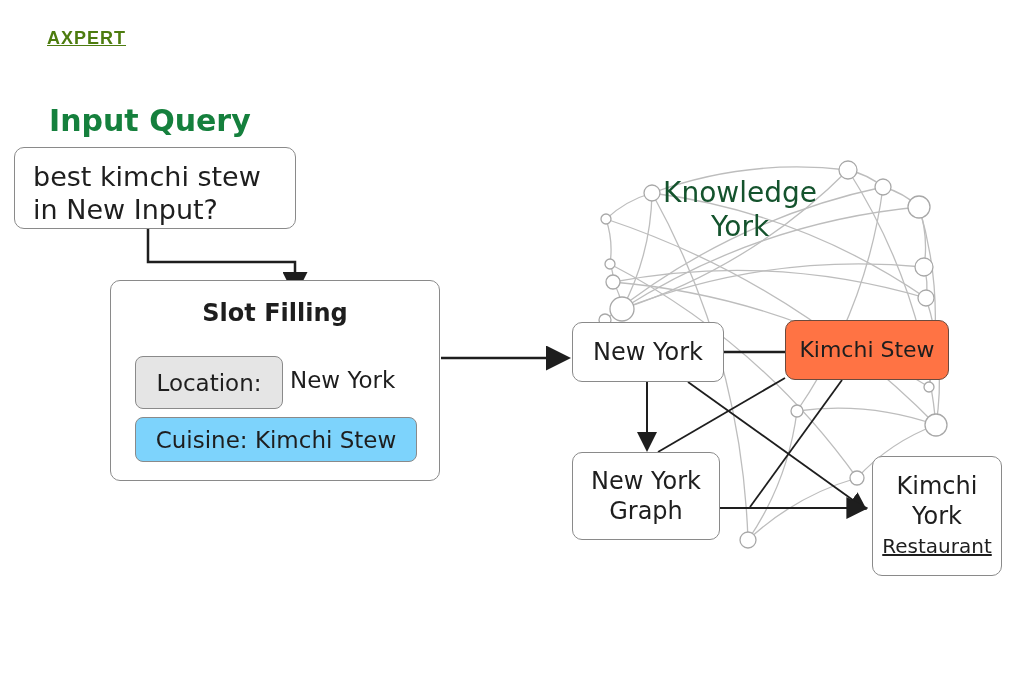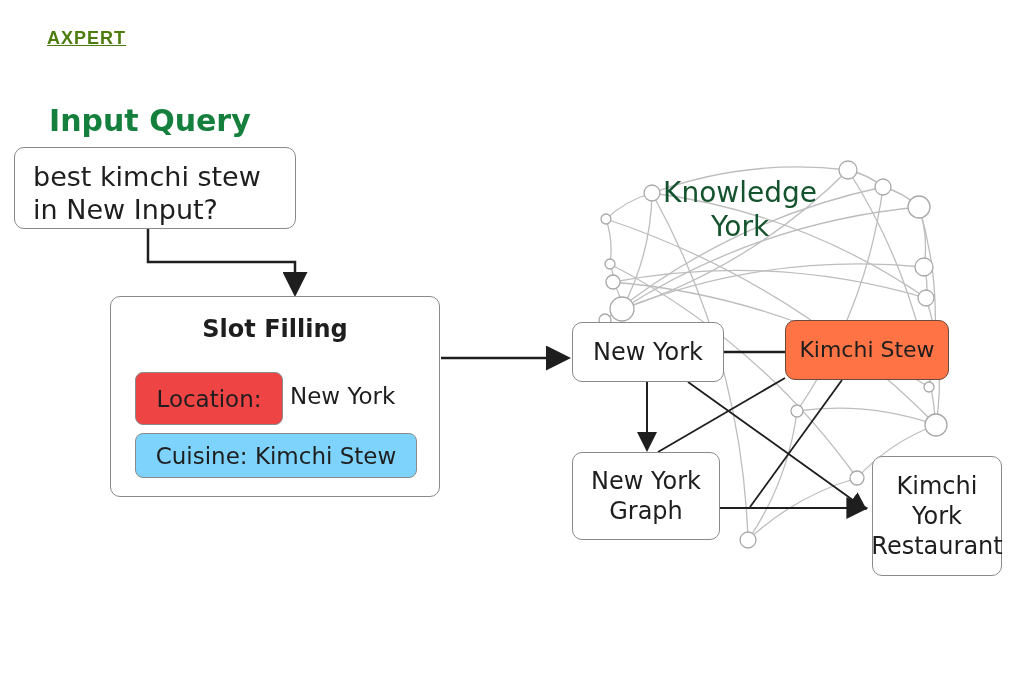--- a/index.html
+++ b/index.html
@@ -4,38 +4,38 @@
   <style>
     html, body { margin: 0; padding: 0; background: #ffffff; }
     body { width: 1024px; height: 683px; position: relative; overflow: hidden;
       font-family: "DejaVu Sans", sans-serif; color: #1e1e1e; }
     .brand { position: absolute; left: 47px; top: 28px; font-size: 18px; font-weight: bold;
       color: #4d7c0f; letter-spacing: 1px; font-family: "Liberation Sans", sans-serif; text-decoration: underline; }
     .title { position: absolute; left: 49px; top: 103px; font-size: 30px; font-weight: bold; color: #15803d; }
     .box { position: absolute; border: 1.5px solid #8a8a8a; border-radius: 10px; background: #fff; box-sizing: border-box; }
     .query { left: 14px; top: 147px; width: 282px; height: 82px; padding: 12px 18px;
       font-size: 27px; line-height: 33px; }
-    .slot { left: 110px; top: 296px; width: 330px; height: 201px; }
+    .slot { left: 110px; top: 280px; width: 330px; height: 201px; }
     .slot-title { position: absolute; left: 0; right: 0; top: 18px; text-align: center;
       font-size: 24px; font-weight: bold; }
     .chip { position: absolute; border: 1.5px solid #8a8a8a; border-radius: 8px; box-sizing: border-box;
       font-size: 23px; display: flex; align-items: center; justify-content: center; }
-    .chip-loc { left: 24px; top: 75px; width: 148px; height: 53px; background: #ef4444; }
+    .chip-loc { left: 24px; top: 75px; width: 148px; height: 53px; background: #e5e5e5; }
     .loc-val { position: absolute; left: 179px; top: 86px; font-size: 23px; }
     .chip-cui { left: 24px; top: 136px; width: 282px; height: 45px; background: #7dd3fc; }
     svg.graph { position: absolute; left: 0; top: 0; }
     .kg-label { position: absolute; left: 650px; top: 176px; width: 180px; text-align: center;
       font-size: 28px; line-height: 34px; color: #14532d; }
     .node { font-size: 24px; display: flex; align-items: center; justify-content: center;
       text-align: center; line-height: 30px; }
     .n-ny { left: 572px; top: 322px; width: 152px; height: 60px; }
     .n-ks { left: 785px; top: 320px; width: 164px; height: 60px; background: #ff7344; border-color: #6b4a3d; font-size: 22px; }
     .n-nyp { left: 572px; top: 452px; width: 148px; height: 88px; }
     .n-ksr { left: 872px; top: 456px; width: 130px; height: 120px; flex-direction: column; }
-    .n-ksr .small { font-size: 24px; }
+    .n-ksr .small { font-size: 20px; text-decoration: underline; }
   </style>
 </head>
 <body>
 
 <div class="brand">AXPERT</div>
 <div class="title">Input Query</div>
 
 <svg class="graph" width="1024" height="683">
   <defs>
     <marker id="arr" markerWidth="10" markerHeight="10" refX="8" refY="5" orient="auto">

